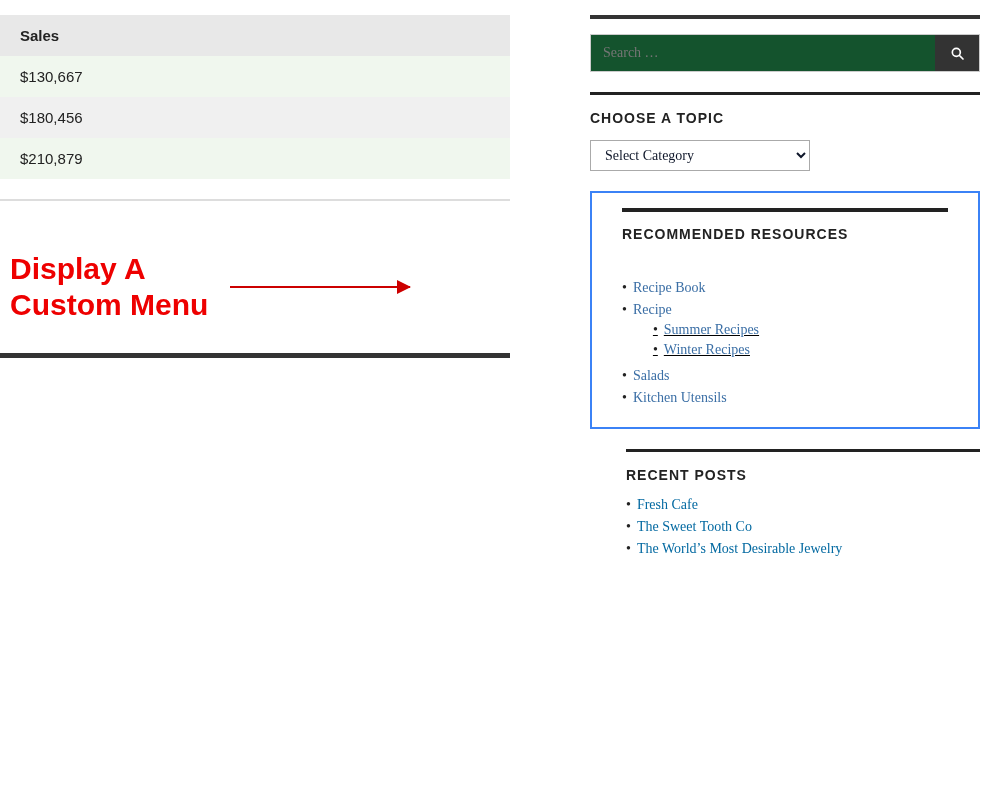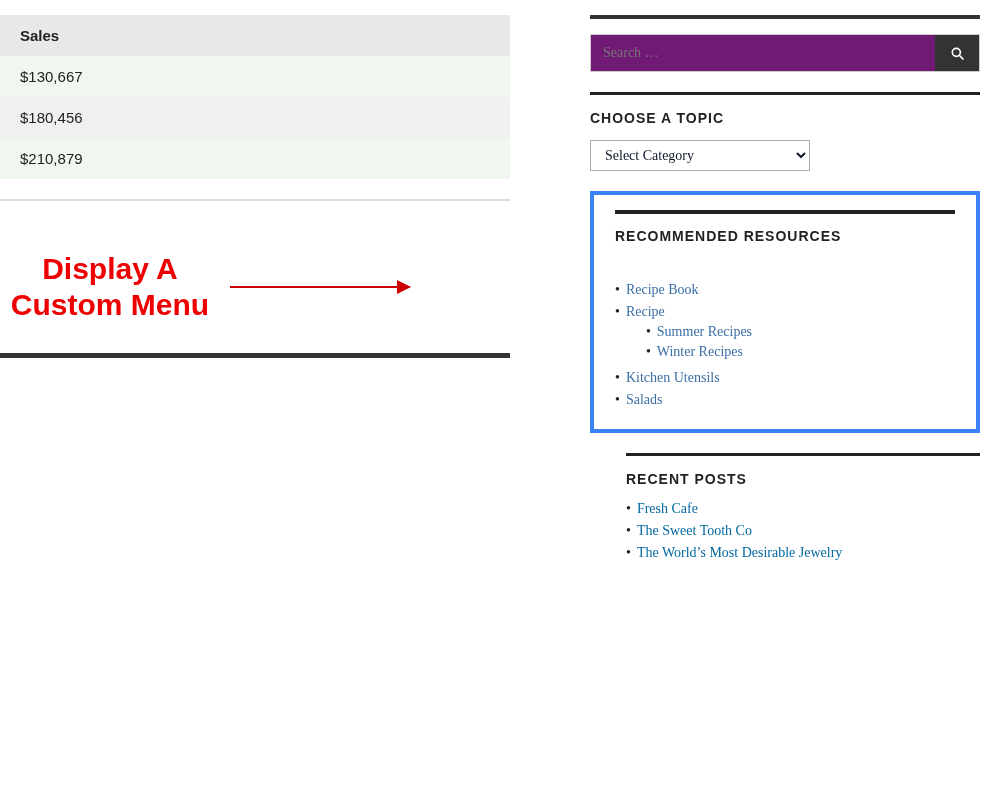--- a/index.html
+++ b/index.html
@@ -62,21 +62,21 @@
       align-items: center;
       padding: 30px 0 30px 10px;
       gap: 0;
     }
     .custom-menu-text {
       color: #e00;
       font-size: 30px;
       font-weight: 900;
       font-family: Arial, sans-serif;
       line-height: 1.2;
-      text-align: center;
+      text-align: left;
       min-width: 200px;
     }
     .arrow-container {
       display: flex;
       align-items: center;
       margin-left: 20px;
     }
     .arrow-line {
       width: 180px;
       height: 2px;
@@ -140,21 +140,21 @@
       align-items: stretch;
       margin-bottom: 20px;
       border: 1px solid #ccc;
     }
     .search-input {
       flex: 1;
       padding: 10px 12px;
       font-size: 14px;
       border: none;
       outline: none;
-      background: #701a75;
+      background: #14532d;
       color: #999;
       font-family: Georgia, serif;
     }
     .search-button {
       background: #333;
       border: none;
       color: #fff;
       padding: 10px 14px;
       cursor: pointer;
       display: flex;
@@ -192,22 +192,22 @@
       border: 1px solid #aaa;
       background: #fff;
       font-family: Georgia, serif;
       color: #0f172a;
       cursor: pointer;
       margin-bottom: 20px;
     }
 
     
     .recommended-box {
-      border: 4px solid #3b82f6;
-      padding: 15px 21px;
+      border: 2px solid #3b82f6;
+      padding: 15px 30px;
       margin-bottom: 20px;
     }
     .recommended-top-bar {
       width: 100%;
       height: 4px;
       background: #222;
       margin-bottom: 14px;
     }
 
     
@@ -244,20 +244,21 @@
       padding: 0;
       margin: 4px 0 0 20px;
       font-family: Georgia, serif;
       font-size: 14px;
     }
     .sub-list li {
       margin-bottom: 4px;
       display: flex;
       align-items: flex-start;
       gap: 6px;
+      text-decoration: underline;
     }
     .sub-list li::before {
       content: '•';
       color: #222;
       flex-shrink: 0;
     }
     .sub-list a {
       color: #3a6ea5;
       text-decoration: none;
     }
@@ -362,24 +363,24 @@
             <li>
               <a href="#">Summer Recipes</a>
             </li>
             <li>
               <a href="#">Winter Recipes</a>
             </li>
           </ul>
         </div>
       </li>
       <li>
+        <a href="#">Salads</a>
+      </li>
+      <li>
         <a href="#">Kitchen Utensils</a>
-      </li>
-      <li>
-        <a href="#">Salads</a>
       </li>
     </ul>
   </div>
 
   
   <div class="recent-posts-section">
     <div class="section-divider"></div>
     <div class="section-heading">RECENT POSTS</div>
     <ul class="recent-list">
       <li>

